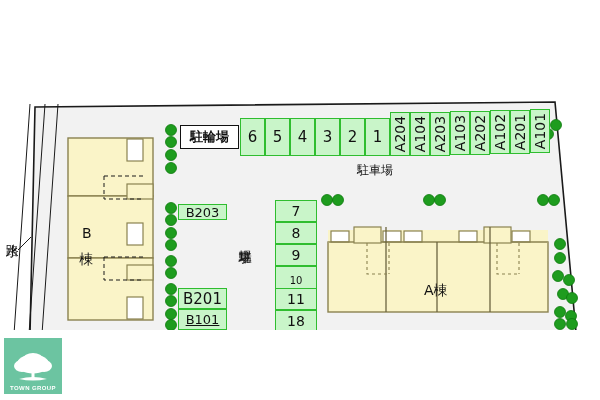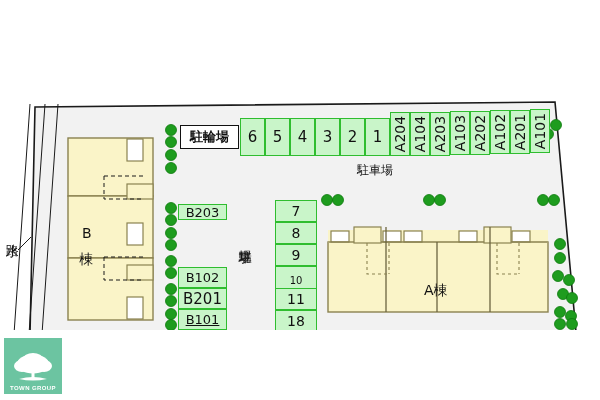--- a/index.html
+++ b/index.html
@@ -234,23 +234,20 @@
       <span>A201</span>
     </div>
   <div class="cell v" style="left:530px;top:97px;width:20px;height:44px;font-size:14px;">
       <span>A101</span>
     </div>
 
   <div class="lbl" style="left:357px;top:152px;font-size:12px;">駐車場</div>
 
   <div class="cell" style="left:178px;top:192px;width:49px;height:16px;font-size:13px;">
       <span>B203</span>
-    </div>
-  <div class="cell" style="left:178px;top:255px;width:49px;height:21px;font-size:13px;">
-      <span>B102</span>
     </div>
   <div class="cell" style="left:178px;top:276px;width:49px;height:21px;font-size:15px;">
       <span>B201</span>
     </div>
   <div class="cell" style="left:178px;top:297px;width:49px;height:21px;font-size:13px;text-decoration:underline;">
       <span>B101</span>
     </div>
 
   <div class="vtext" style="left:238px;top:228px;font-size:13px;">駐車場</div>
 

